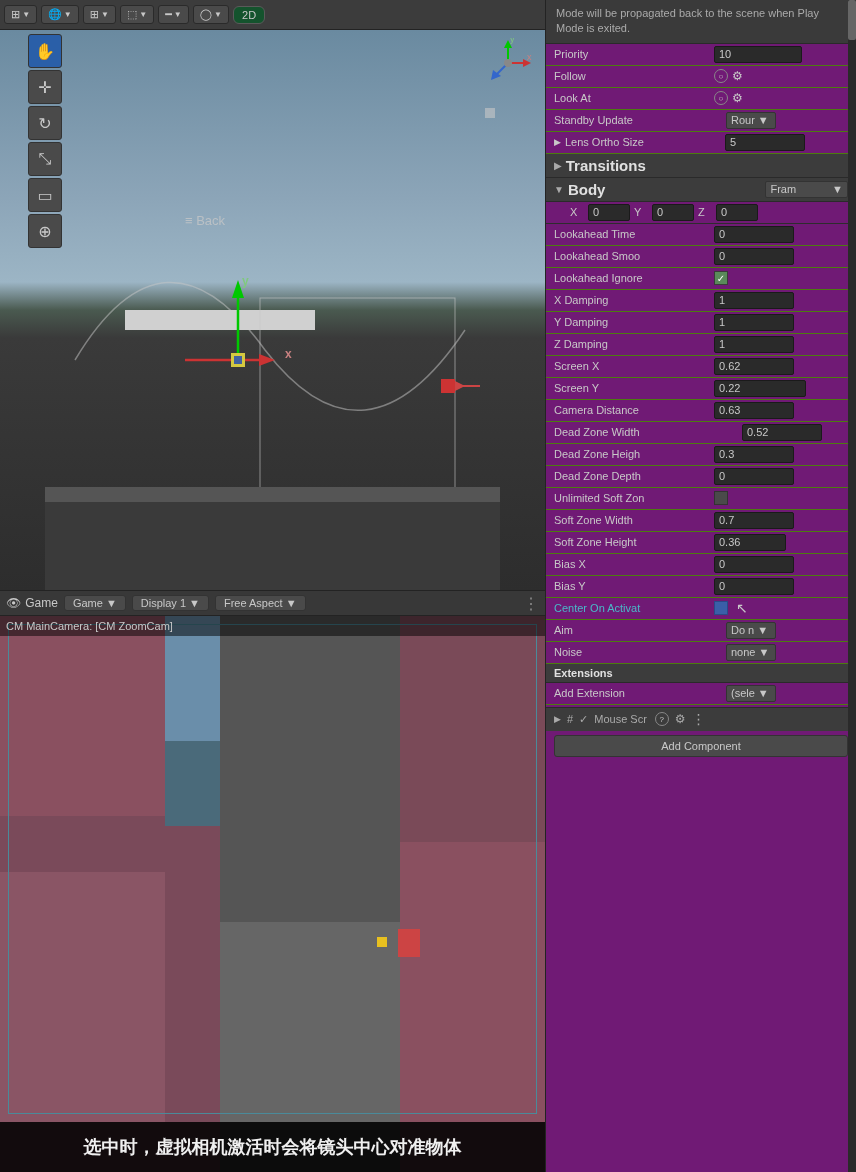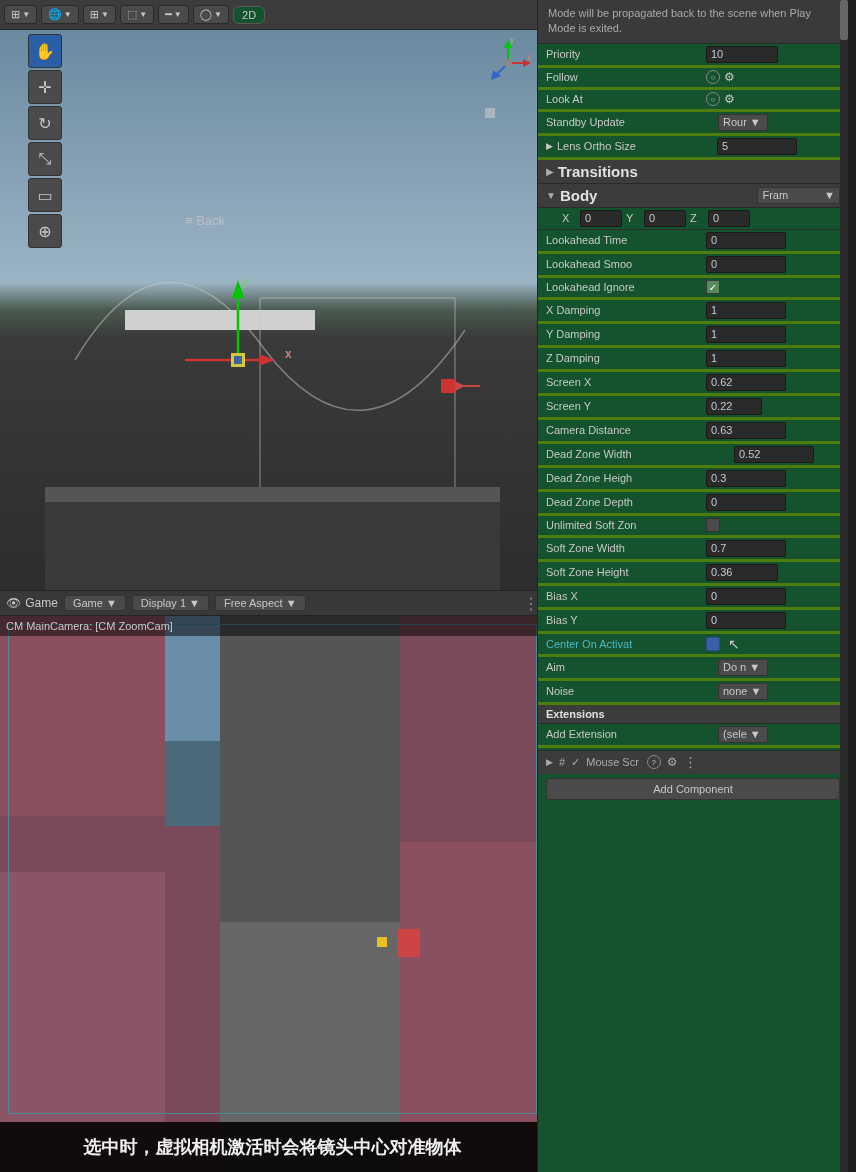--- a/index.html
+++ b/index.html
@@ -210,25 +210,25 @@
       align-items: center;
       justify-content: center;
       color: #f0f0f0;
       font-size: 18px;
       font-weight: bold;
     }
 
     
     .right-panel {
       position: absolute;
-      right: 8px;
+      right: 0;
       top: 0;
       width: 311px;
       height: 1172px;
-      background: #14532d;
+      background: #701a75;
       border-left: 1px solid #232323;
       overflow: hidden;
     }
 
     .inspector-content {
       padding: 0;
       overflow-y: auto;
       height: 100%;
     }
 
@@ -241,21 +241,21 @@
       color: #aaa;
       line-height: 1.4;
     }
 
     
     .inspector-row {
       display: flex;
       align-items: center;
       padding: 2px 8px;
       min-height: 22px;
-      border-bottom: 3px solid #4d7c0f;
+      border-bottom: 1px solid #4d7c0f;
     }
 
     .row-label {
       flex: 0 0 160px;
       color: #c8c8c8;
       font-size: 11px;
     }
 
     .row-value {
       flex: 1;
@@ -615,21 +615,21 @@
 <div class="right-panel">
   <div class="inspector-content">
 
     <div class="warning-banner">
       <span>Mode will be propagated back to the scene when Play Mode is exited.</span>
     </div>
 
     <div class="inspector-row">
       <span class="row-label">Priority</span>
       <div class="row-value">
-        <input class="value-input" value="10" style="width: 72px;">
+        <input class="value-input" value="10" style="width: 88px;">
       </div>
     </div>
 
     <div class="inspector-row">
       <span class="row-label">Follow</span>
       <div class="row-value">
         <div class="icon-circle">○</div>
         <div class="icon-gear">⚙</div>
       </div>
     </div>
@@ -732,21 +732,21 @@
     <div class="inspector-row">
       <span class="row-label">Screen X</span>
       <div class="row-value">
           <input class="value-input" value="0.62" style="width: 80px;">
         </div>
     </div>
 
     <div class="inspector-row">
       <span class="row-label">Screen Y</span>
       <div class="row-value">
-          <input class="value-input" value="0.22" style="width: 56px;">
+          <input class="value-input" value="0.22" style="width: 92px;">
         </div>
     </div>
 
     <div class="inspector-row">
       <span class="row-label">Camera Distance</span>
       <div class="row-value">
           <input class="value-input" value="0.63" style="width: 80px;">
         </div>
     </div>
 

